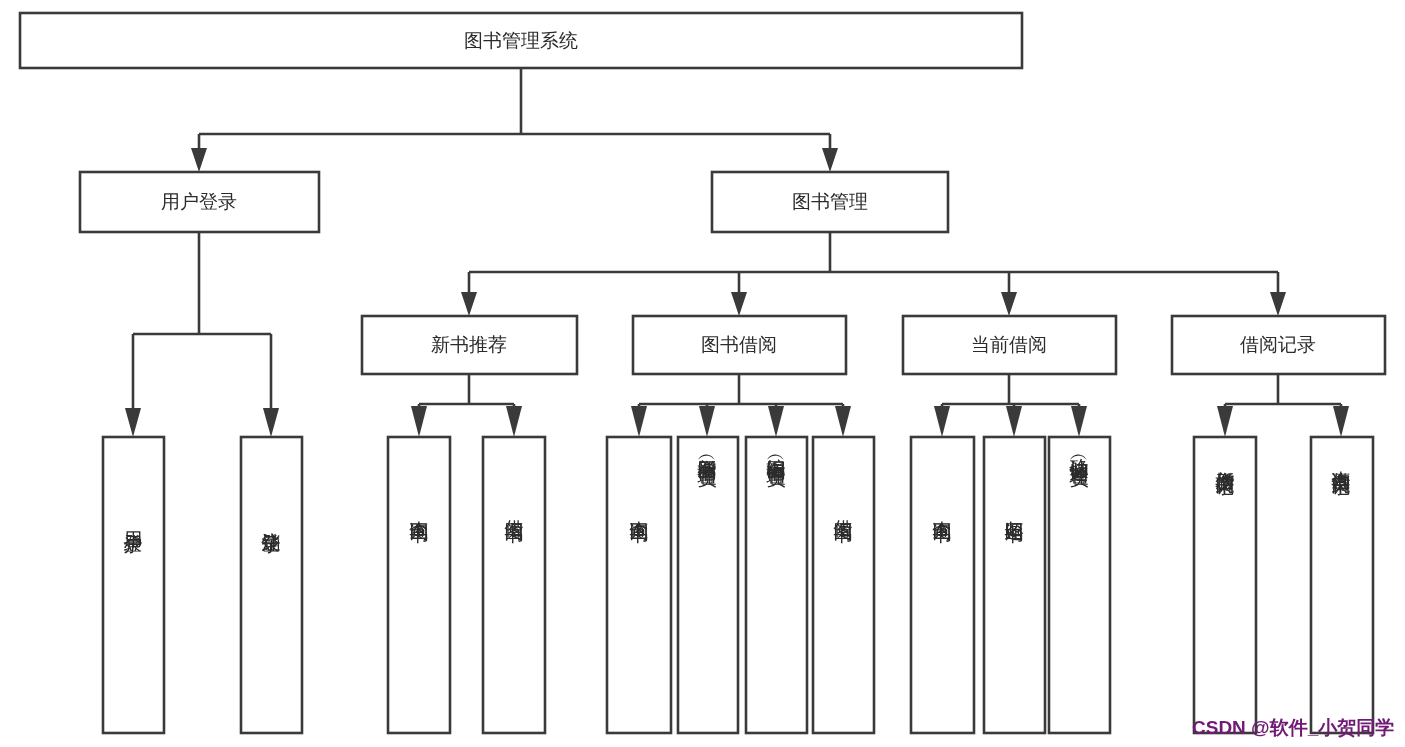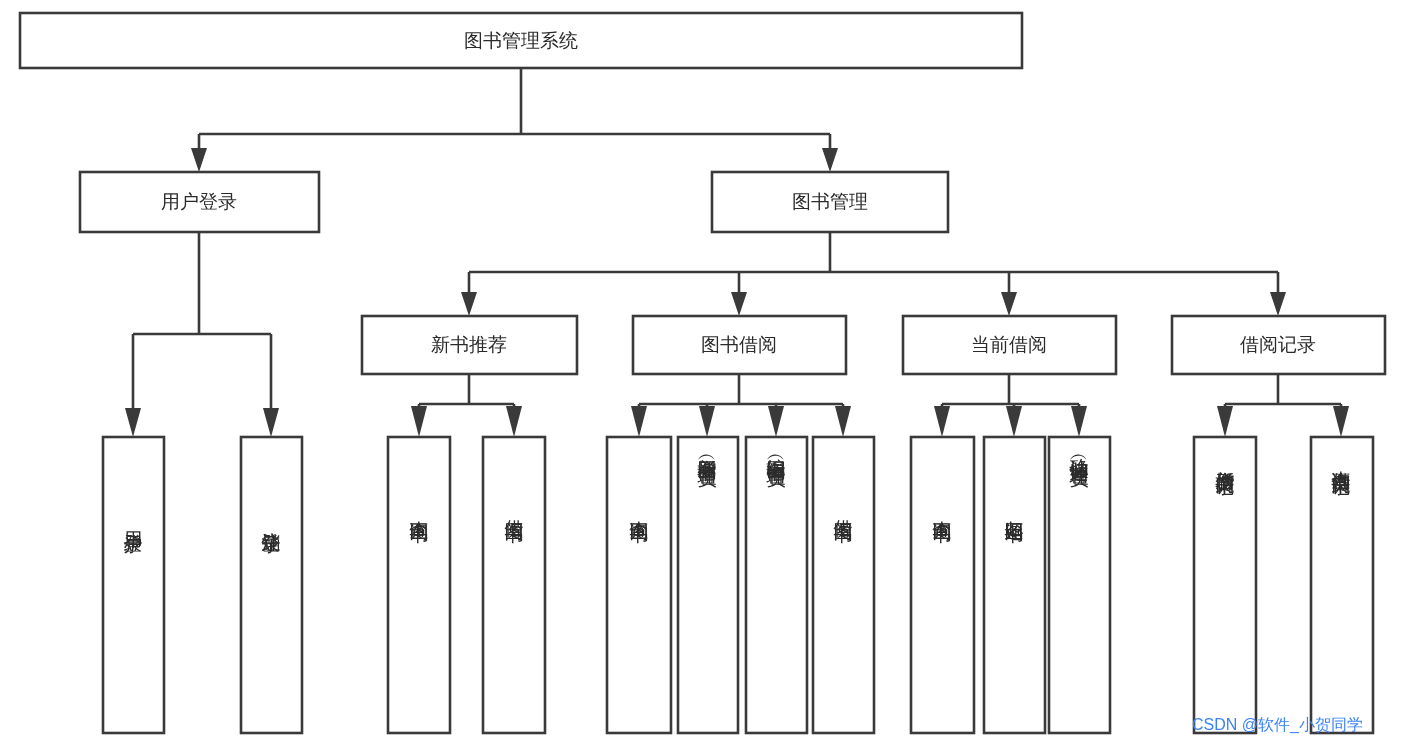--- a/index.html
+++ b/index.html
@@ -58,23 +58,24 @@
     font-size: 19px;
     color: #2b2b2b;
     letter-spacing: 1.5px;
     white-space: nowrap;
     transform: translate(-50%, 0);
     pointer-events: none;
   }
   .watermark {
     position: absolute;
     font-family: "Liberation Sans", "DejaVu Sans", sans-serif;
-    font-size: 16px;
-    color: #3b82f6;
+    font-size: 19px;
+    color: #701a75;
     white-space: nowrap;
+    font-weight: bold;
   }
 </style>
 </head>
 <body>
 
 <div id="diagram-root">
 
   <svg class="diagram-svg" viewBox="0 0 1405 747">
 
     <g>

